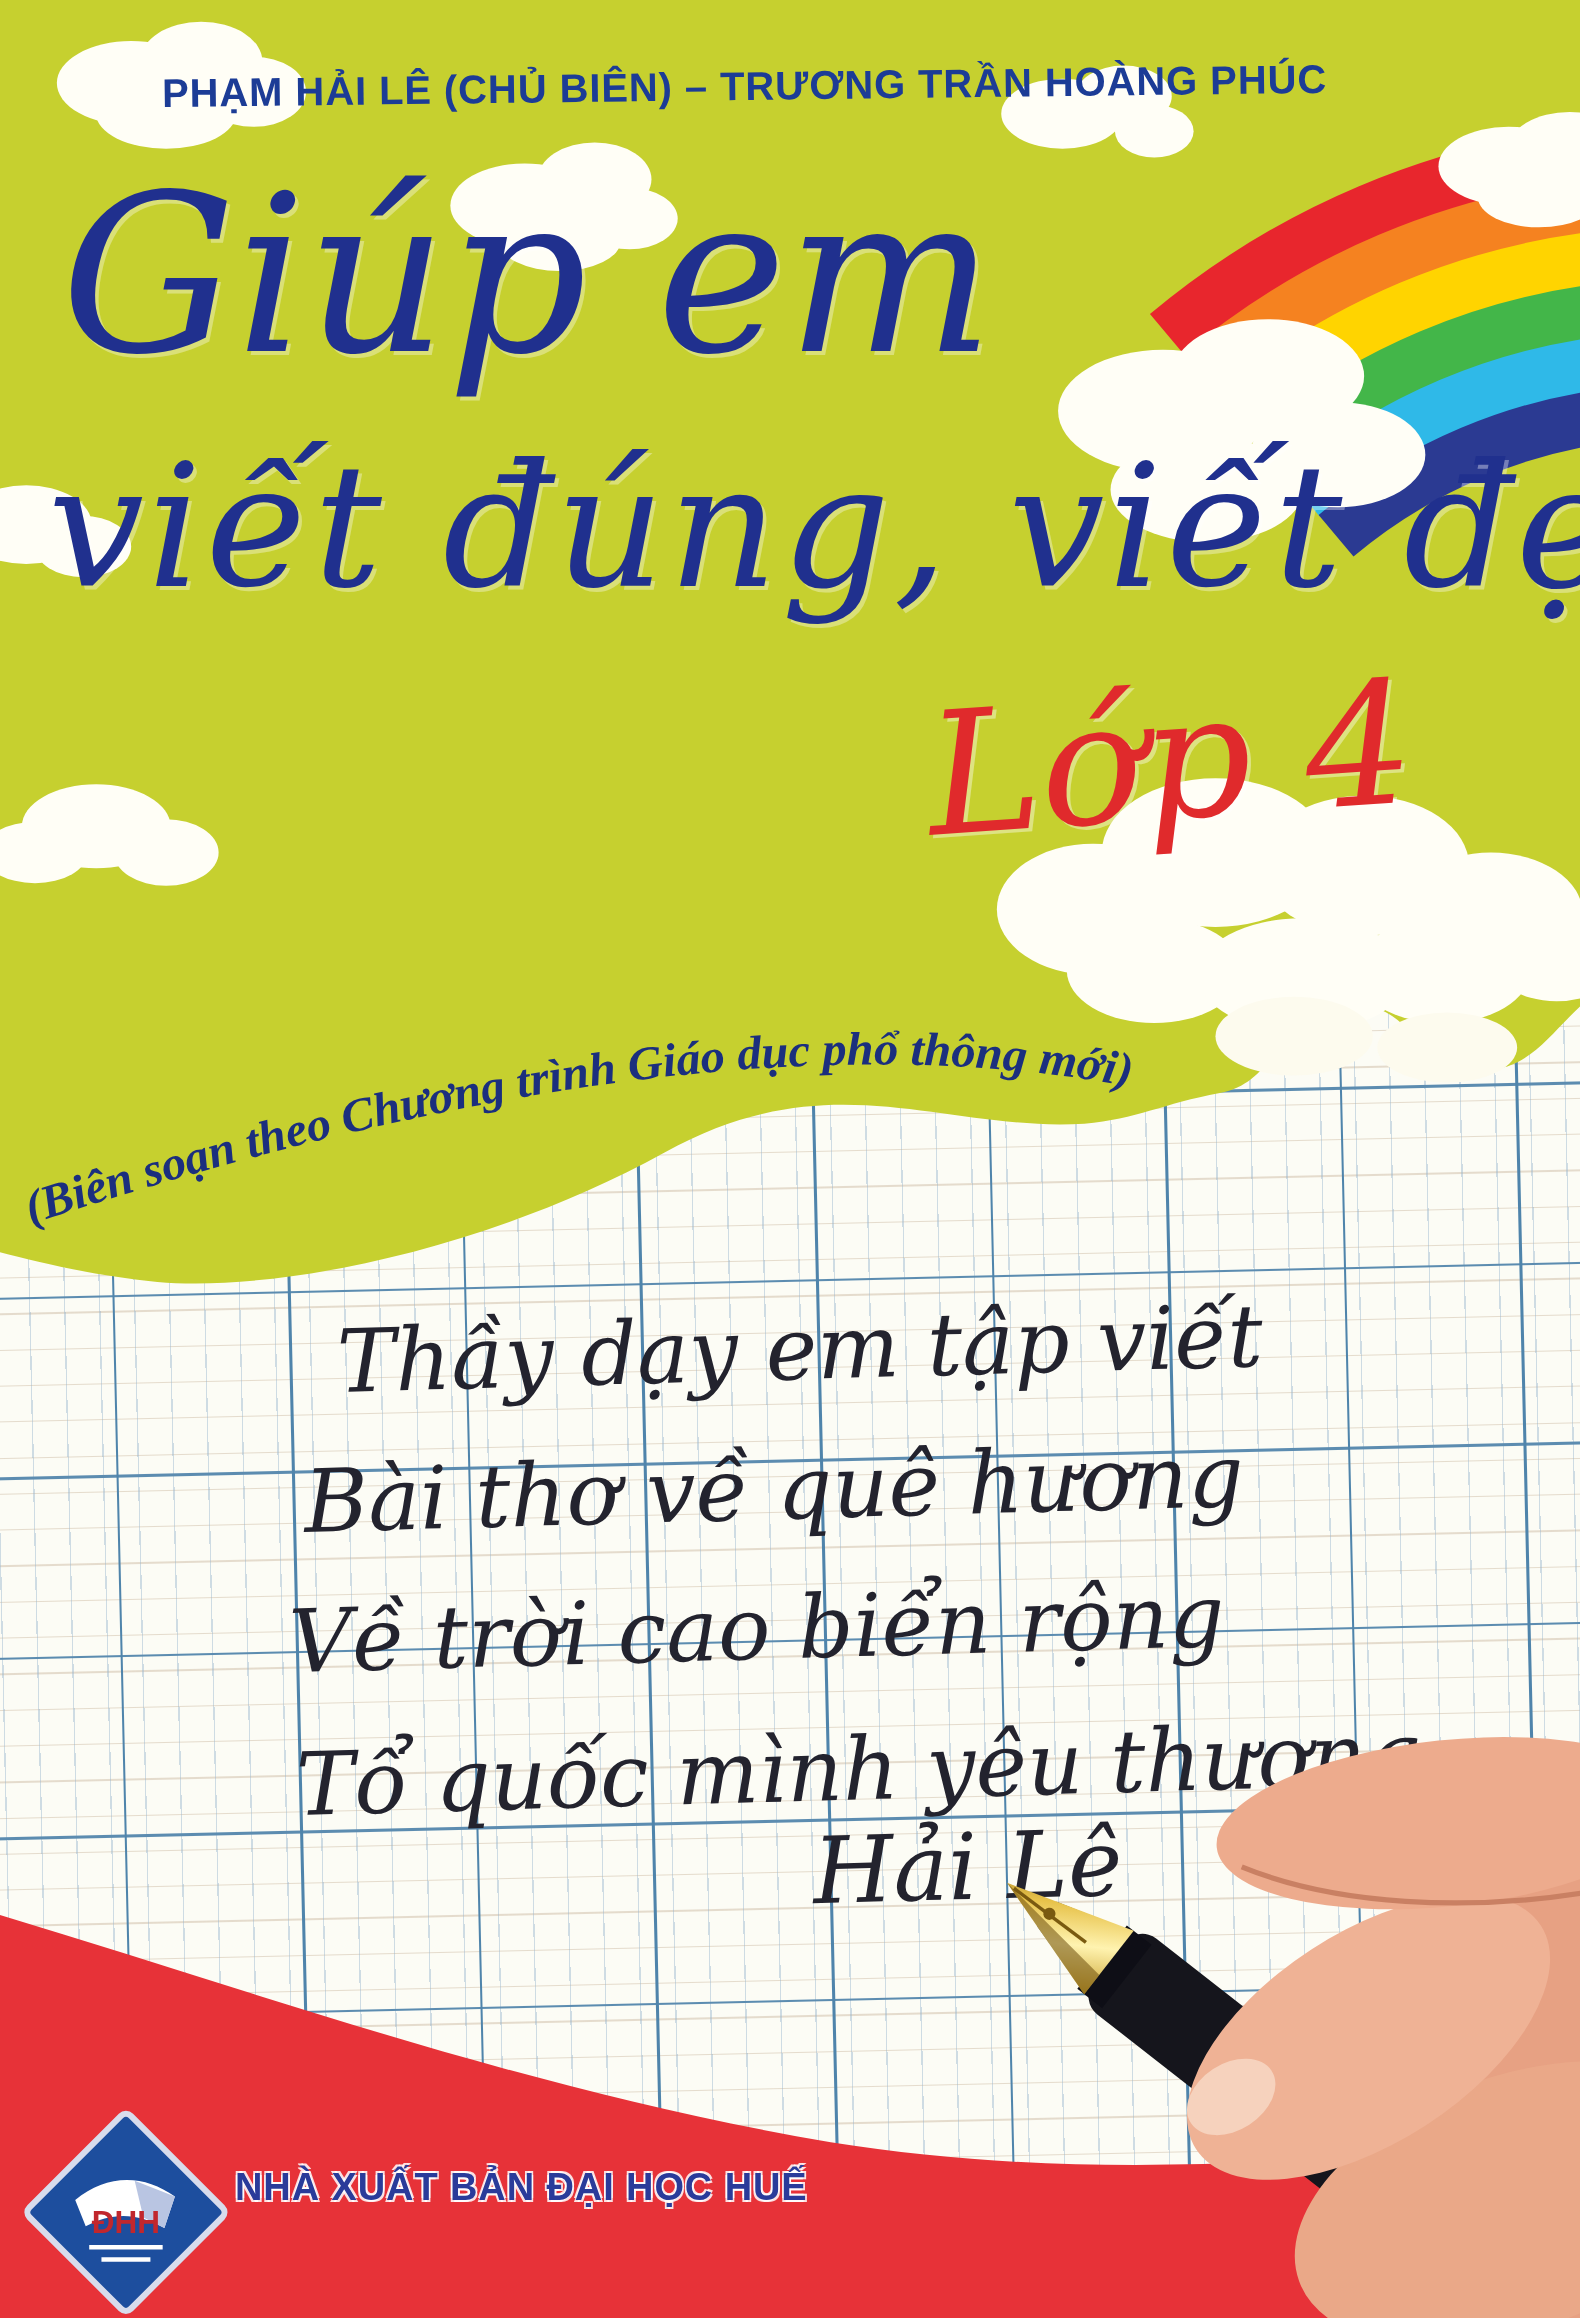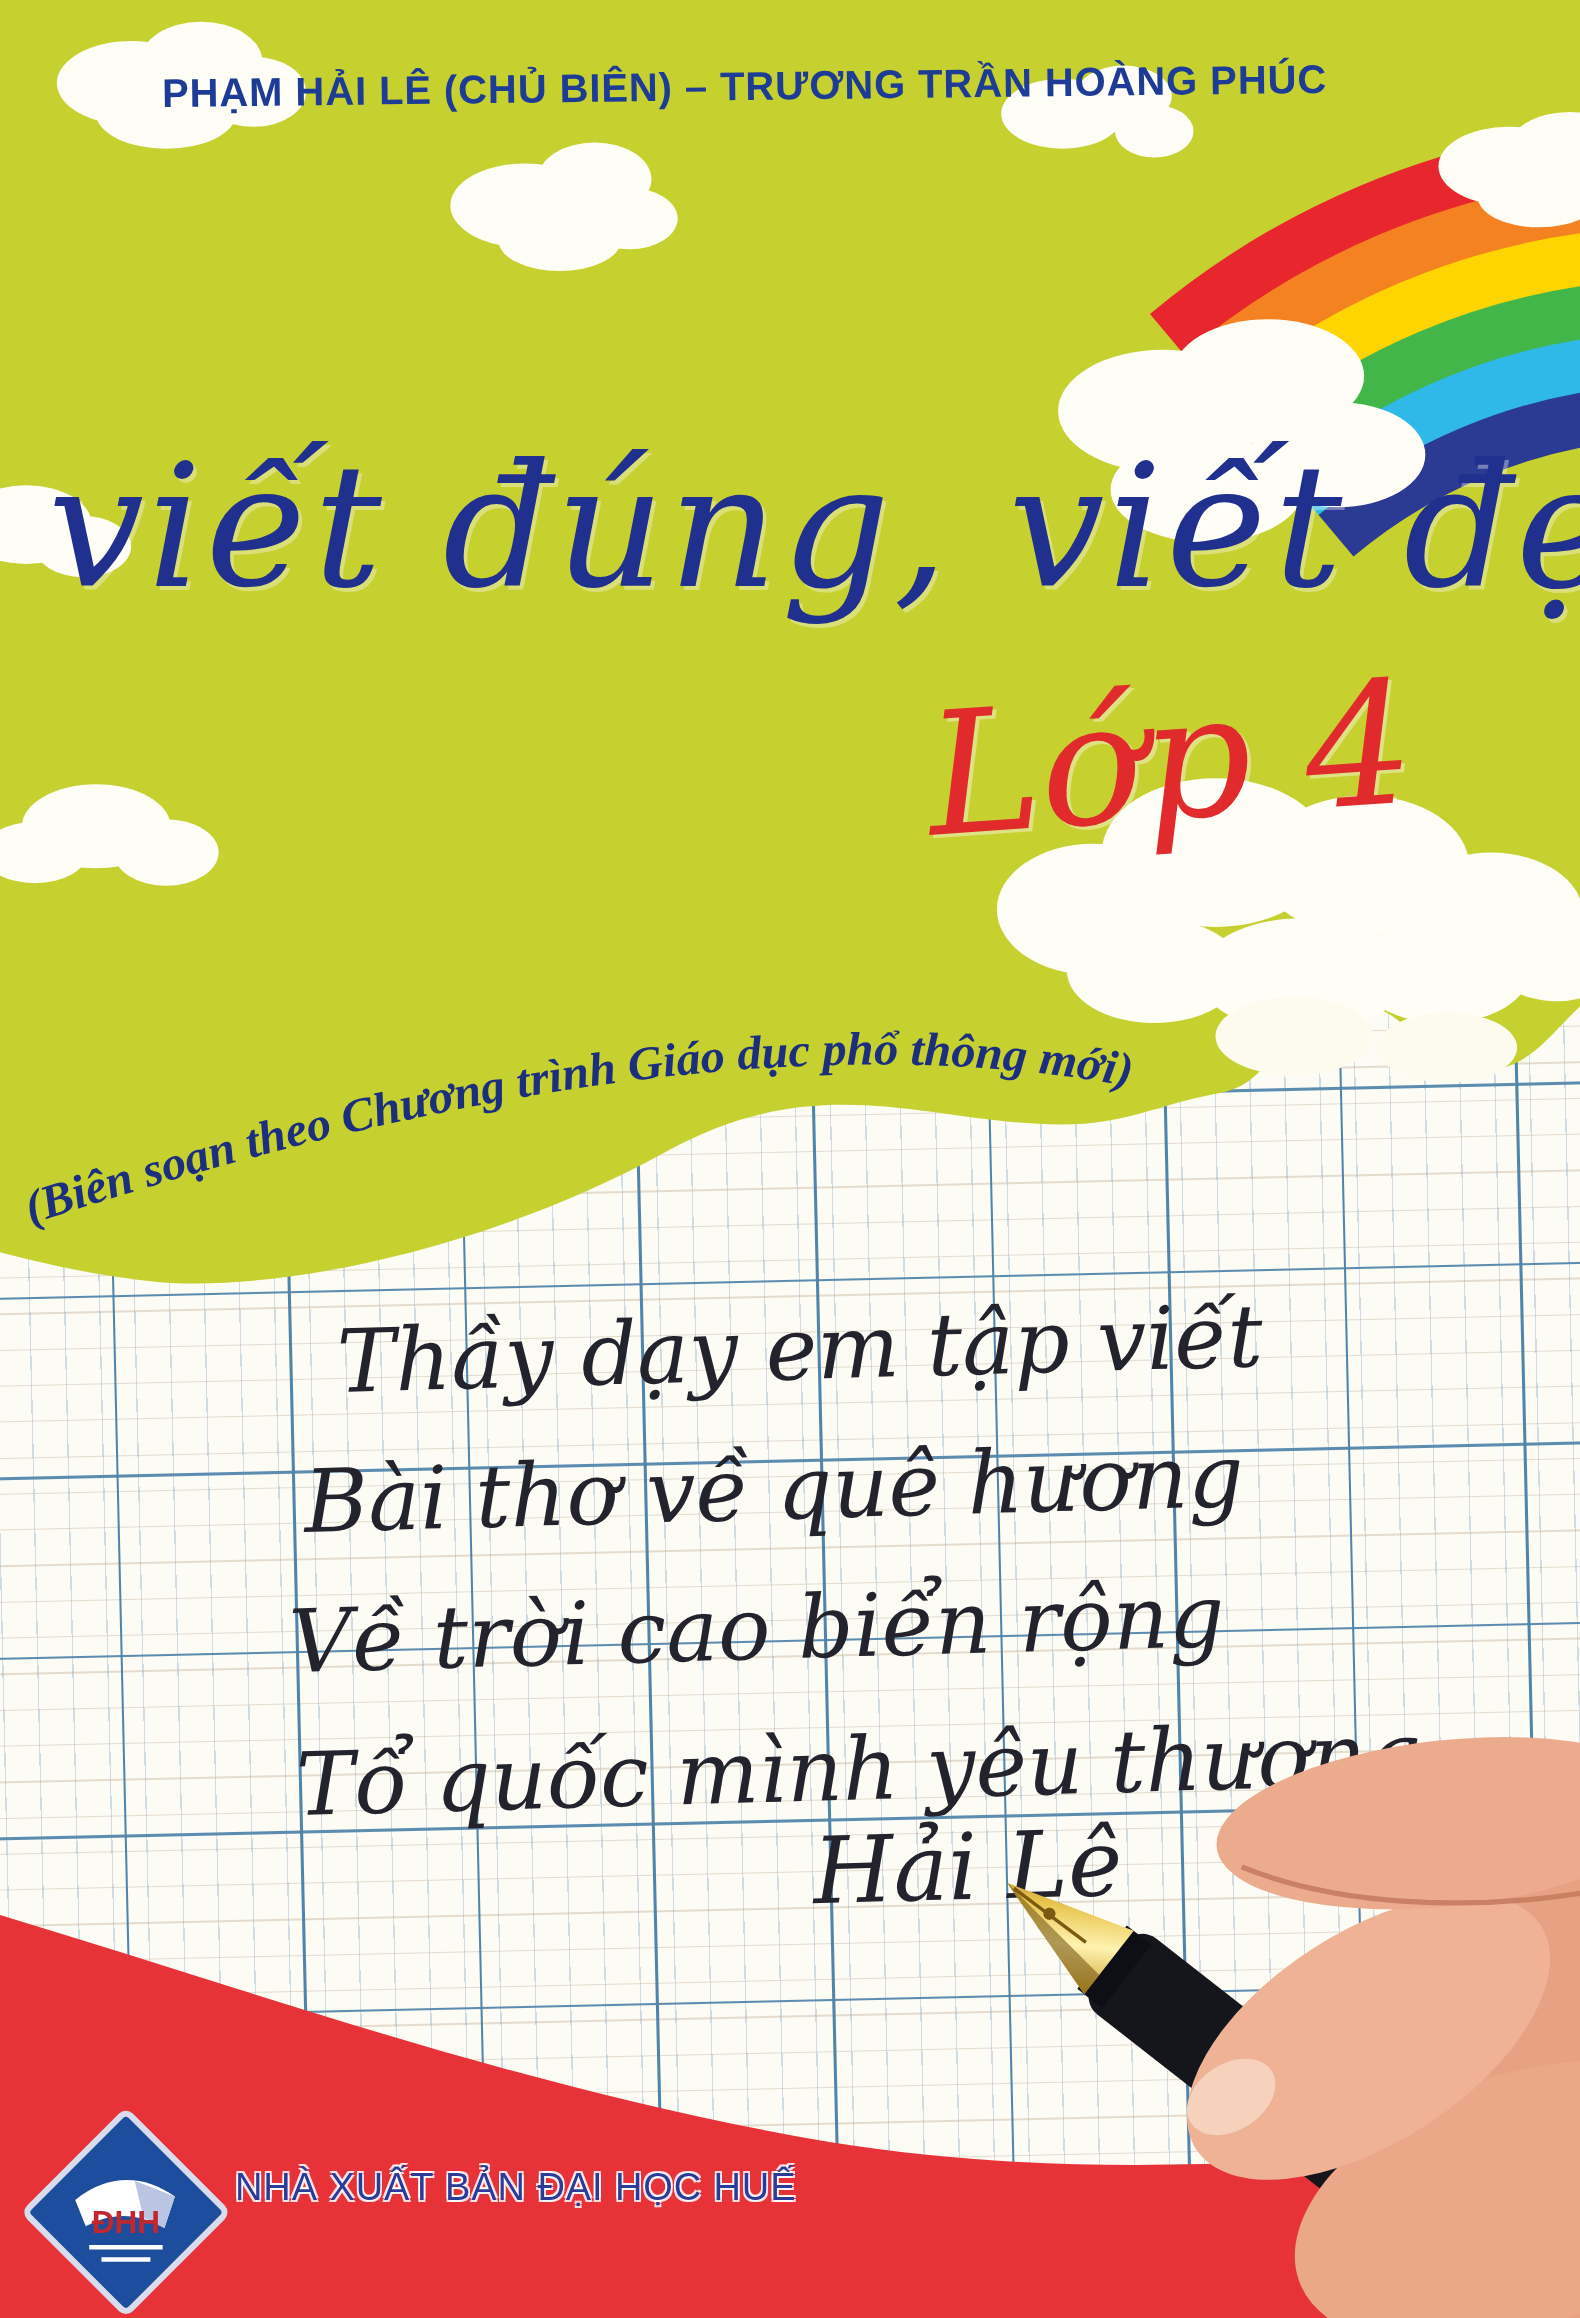--- a/index.html
+++ b/index.html
@@ -30,21 +30,21 @@
     color:#1c3c96;letter-spacing:0.9px;transform:rotate(-0.7deg);white-space:nowrap;}
   .title-script{position:absolute;color:#20308e;font-family:"DejaVu Serif",serif;font-style:italic;
     white-space:nowrap;line-height:1;text-shadow:3.5px 3.5px 0 rgba(255,255,255,.35);}
   #title1{left:61px;top:166px;font-size:219px;}
   #title2{left:48px;top:442px;font-size:170px;letter-spacing:3.5px;}
   .grade-label{position:absolute;left:927px;top:660px;font-size:170px;color:#e02a2c;
     font-family:"DejaVu Serif",serif;font-style:italic;transform:rotate(-4deg);white-space:nowrap;
     text-shadow:3.5px 3.5px 0 rgba(255,255,255,.4);}
   .volume-label{position:absolute;left:1137px;top:879px;font-size:77px;font-weight:bold;
     color:#1c53ae;white-space:nowrap;}
-  .publisher-name{position:absolute;left:223px;top:2166px;font-size:38px;font-weight:normal;
+  .publisher-name{position:absolute;left:223px;top:2166px;font-size:38px;font-weight:bold;
     color:#2a3b9a;letter-spacing:0.9px;white-space:nowrap;
     text-shadow:-1.7px -1.7px 0 rgba(255,255,255,.85),1.7px -1.7px 0 rgba(255,255,255,.85),
                 -1.7px 1.7px 0 rgba(255,255,255,.85),1.7px 1.7px 0 rgba(255,255,255,.85);padding-left:12px;}
   .scene{position:absolute;left:0;top:0;}
 </style>
 </head>
 <body>
 
 <div id="cover">
 
@@ -170,18 +170,19 @@
       <path fill="#e7a183" d="M 1540 2652 C 1528 2430, 1590 2240, 1700 2150 C 1760 2105, 1800 2090, 1808 2088 L 1808 2652 Z"></path>
       <ellipse cx="1730" cy="2520" rx="260" ry="145" transform="rotate(-20 1730 2520)" fill="#eaa888"></ellipse>
       <ellipse cx="1565" cy="2330" rx="235" ry="120" transform="rotate(-33 1565 2330)" fill="#efb295"></ellipse>
       <ellipse cx="1408" cy="2398" rx="55" ry="38" transform="rotate(-33 1408 2398)" fill="#f6d2bd"></ellipse>
       <ellipse cx="1655" cy="2085" rx="265" ry="95" transform="rotate(-6 1655 2085)" fill="#edab8d"></ellipse>
       <path fill="none" stroke="#c98063" stroke-width="6" d="M 1420 2135 C 1530 2180, 1680 2185, 1808 2165"></path>
     </g>
   </svg>
 
   <div class="author-line">PHẠM HẢI LÊ (CHỦ BIÊN) – TRƯƠNG TRẦN HOÀNG PHÚC</div>
+  <div class="title-script" id="title1">Giúp em</div>
   <div class="title-script" id="title2">viết đúng, viết đẹp</div>
   <div class="grade-label">Lớp 4</div>
   <div class="publisher-name">NHÀ XUẤT BẢN ĐẠI HỌC HUẾ</div>
 
 </div>
 
 
 </body></html>

